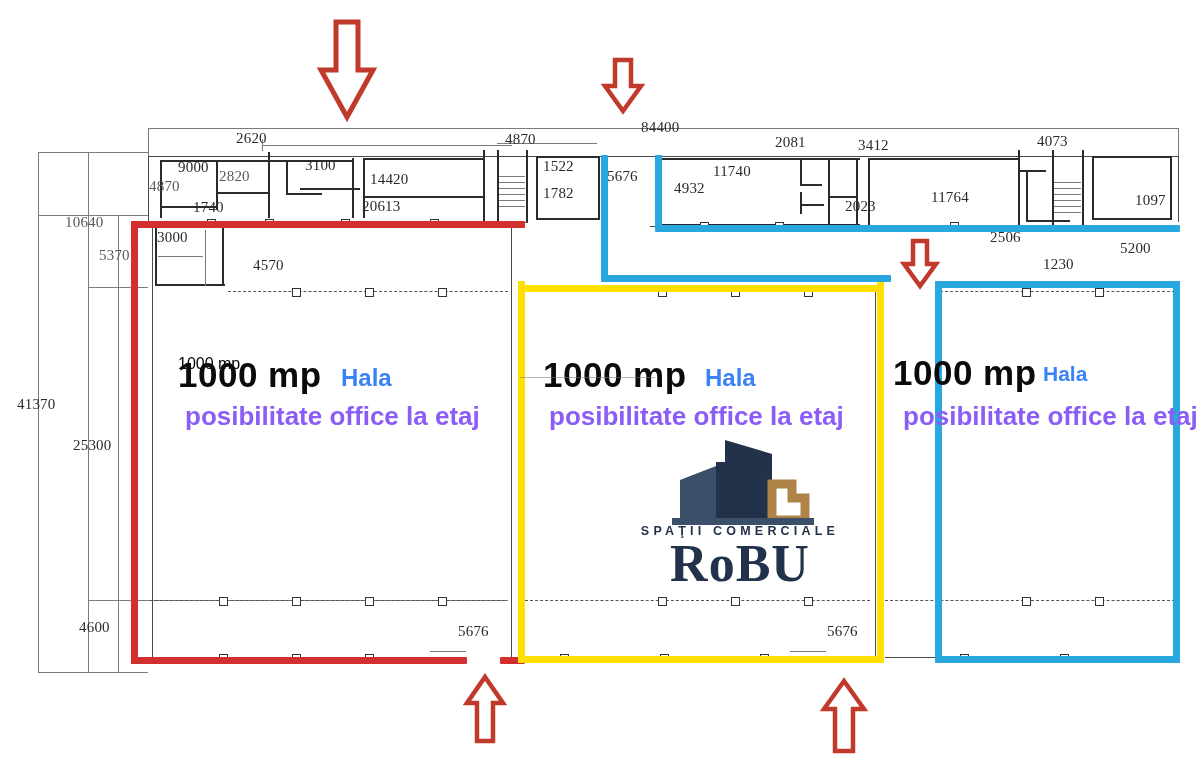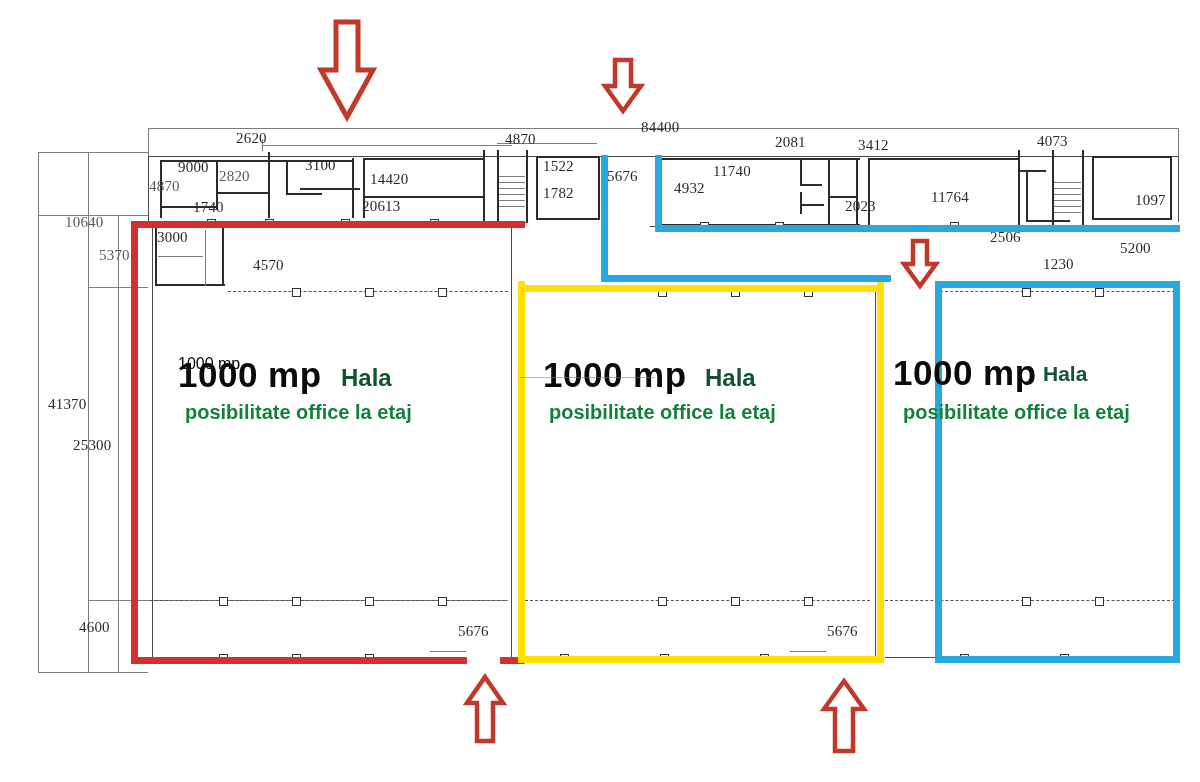--- a/index.html
+++ b/index.html
@@ -29,23 +29,23 @@
   
   .bnd{position:absolute;}
   .bnd.h{height:7px;border-radius:1px;}
   .bnd.v{width:7px;border-radius:1px;}
 
   
   .hall-label{position:absolute;white-space:nowrap;}
   .mp{font-family:"Liberation Sans",sans-serif;font-weight:bold;font-size:35px;
       color:#0b0b0b;letter-spacing:.5px;}
   .hala{font-family:"Liberation Sans",sans-serif;font-weight:bold;font-size:24px;
-        color:#14532d;}
-  .posib{font-family:"Liberation Sans",sans-serif;font-weight:bold;font-size:20px;
-         color:#15803d;white-space:nowrap;}
+        color:#3b82f6;}
+  .posib{font-family:"Liberation Sans",sans-serif;font-weight:bold;font-size:26px;
+         color:#8b5cf6;white-space:nowrap;}
 
   .acces{position:absolute;font-family:"Liberation Sans",sans-serif;font-weight:bold;
          font-size:22px;color:#c0392b;letter-spacing:.3px;}
 
   
   .arrow{position:absolute;}
 
   
   #logo{position:absolute;width:240px;height:155px;}
   .logo-sub{position:absolute;width:100%;text-align:center;
@@ -268,36 +268,52 @@
   <div class="dim-txt" style="left:1037px;top:133px;">4073</div>
   <div class="dim-txt" style="left:1135px;top:192px;">1097</div>
   <div class="dim-txt" style="left:990px;top:229px;">2506</div>
   <div class="dim-txt" style="left:1043px;top:256px;">1230</div>
   <div class="dim-txt" style="left:1120px;top:240px;">5200</div>
 
   <div class="dim-txt grey" style="left:65px;top:214px;">10640</div>
   <div class="dim-txt grey" style="left:99px;top:247px;">5370</div>
   <div class="dim-txt" style="left:157px;top:229px;">3000</div>
   <div class="dim-txt" style="left:253px;top:257px;">4570</div>
-  <div class="dim-txt" style="left:17px;top:396px;margin-left:31px;">41370</div>
+  <div class="dim-txt" style="left:17px;top:396px;">41370</div>
   <div class="dim-txt" style="left:73px;top:437px;">25300</div>
   <div class="dim-txt" style="left:79px;top:619px;">4600</div>
 
   <div class="dim-txt" style="left:458px;top:623px;">5676</div>
   <div class="dim-txt" style="left:827px;top:623px;">5676</div>
 
   <div class="hall-label" style="left:178px;top:355px;">1000 mp</div>
   <div class="hall-label mp" style="left:178px;top:355px;">1000 mp</div>
   <div class="hall-label hala" style="left:341px;top:364px;">Hala</div>
   <div class="hall-label posib" style="left:185px;top:401px;">posibilitate office la etaj</div>
 
   <div class="hall-label mp" style="left:543px;top:355px;">1000 mp</div>
   <div class="hall-label hala" style="left:705px;top:364px;">Hala</div>
   <div class="hall-label posib" style="left:549px;top:401px;">posibilitate office la etaj</div>
 
   <div class="hall-label mp" style="left:893px;top:353px;">1000 mp</div>
   <div class="hall-label hala" style="left:1043px;top:362px;font-size:21px;">Hala</div>
   <div class="hall-label posib" style="left:903px;top:401px;">posibilitate office la etaj</div>
 
+  <div id="logo" style="left:620px;top:432px;">
+    <svg width="240" height="100" viewBox="0 0 240 100" style="position:absolute;left:0;top:0;">
+
+      <polygon points="105,8 152,22 152,88 105,88" fill="#22324a"></polygon>
+
+      <polygon points="60,48 96,34 96,88 60,88" fill="#3c4f68"></polygon>
+
+      <rect x="96" y="30" width="9" height="58" fill="#22324a"></rect>
+
+      <polygon points="152,52 152,88 185,88 185,66 172,66 172,52" fill="none" stroke="#b08448" stroke-width="9"></polygon>
+
+      <rect x="52" y="86" width="142" height="7" fill="#3c4f68"></rect>
+    </svg>
+    <div class="logo-sub" style="top:92px;">SPAŢII COMERCIALE</div>
+    <div class="logo-main" style="top:106px;">RoBU</div>
+  </div>
 
   <div class="cad-line h" style="left:520px;top:377px;width:135px;opacity:.55;"></div>
 
 </div>
 
 </body></html>

